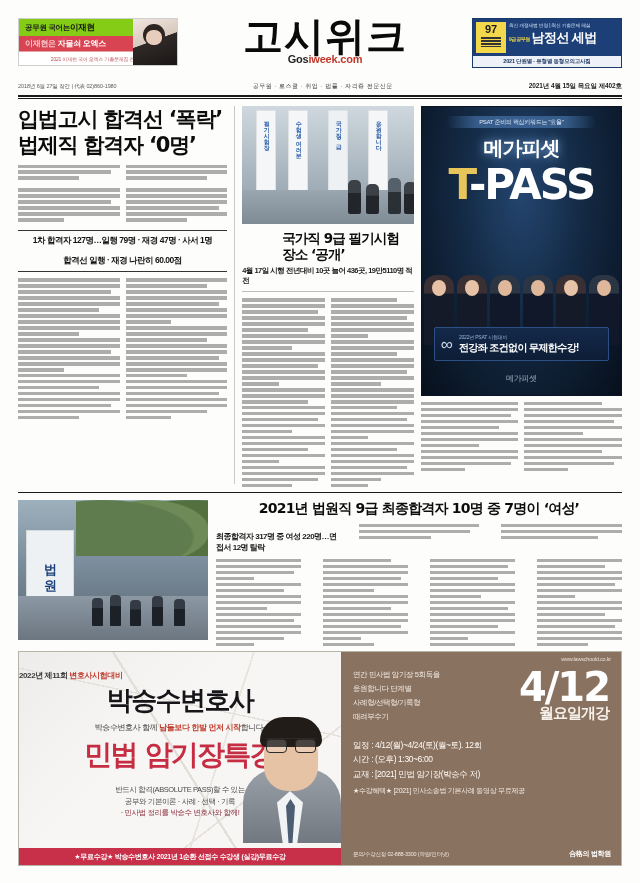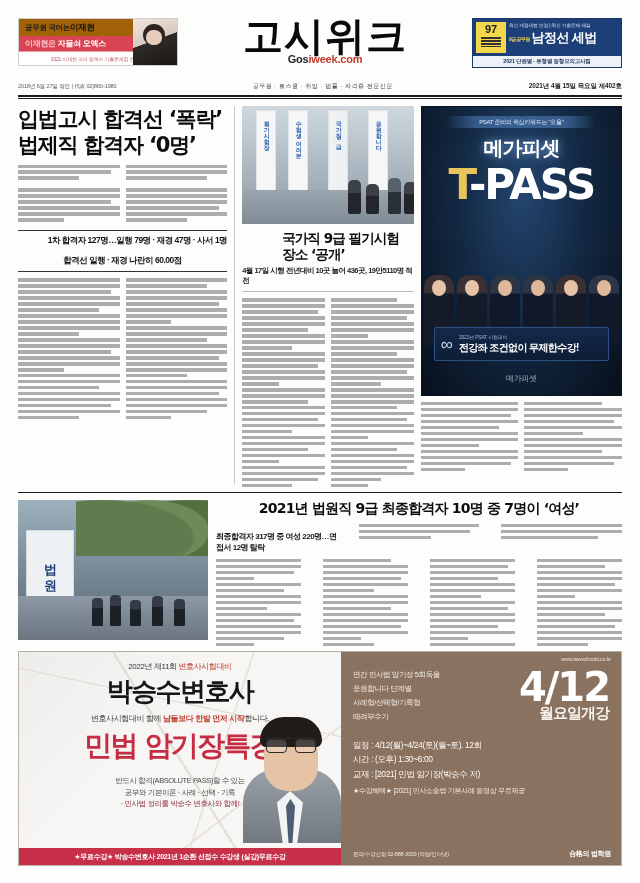--- a/index.html
+++ b/index.html
@@ -22,21 +22,21 @@
     height: 80px;
     padding: 18px 18px 0 18px;
     display: flex;
     align-items: flex-start;
     justify-content: space-between;
   }
   
   .ad-left {
     width: 160px; height: 48px;
     border: 1px solid #cfcfcf;
-    background: #a16207;
+    background: #84cc16;
     position: relative;
     overflow: hidden;
     flex: 0 0 auto;
   }
   .ad-left .al-top {
     height: 17px;
     display: flex; align-items: center;
     padding-left: 6px;
     font-size: 7.5px; font-weight: bold; color: #1a1a1a;
     letter-spacing: -0.3px;
@@ -137,21 +137,21 @@
   .lead-headline {
     font-family: "DejaVu Sans", sans-serif;
     font-size: 21px; font-weight: bold; color: #0c0c0c;
     line-height: 1.25; letter-spacing: -1.2px;
   }
   .subhead-box {
     margin-top: 6px;
     border-top: 1px solid #333; border-bottom: 1px solid #333;
     padding: 4px 0; text-align: center;
   }
-  .subhead-box .s1 { font-size: 8.5px; font-weight: bold; color:#141414; letter-spacing:-0.5px;text-align:right; }
+  .subhead-box .s1 { font-size: 8.5px; font-weight: bold; color:#141414; letter-spacing:-0.5px; }
   .subhead-box .s2 { font-size: 8.5px; font-weight: bold; color:#141414; letter-spacing:-0.5px; margin-top:8px;}
 
   .body-cols { display: flex; gap: 6px; margin-top: 6px; }
   .body-col { flex: 1 1 0; }
   .tl { height: 3.4px; background: #8d8d8d; margin-bottom: 2.6px; opacity: .72; }
   .tl.s80 { width: 80%; }
   .tl.s92 { width: 92%; }
   .tl.s60 { width: 60%; }
   .tl.s45 { width: 45%; }
   .tl.gap { background: transparent; }
@@ -327,22 +327,22 @@
   }
   .ba-left .netlines {
     position:absolute; inset:0;
     background:
       linear-gradient(58deg, transparent 49.6%, #e2ded8 49.6%, #e2ded8 50.2%, transparent 50.2%),
       linear-gradient(-38deg, transparent 29.7%, #e6e2dc 29.7%, #e6e2dc 30.2%, transparent 30.2%),
       linear-gradient(12deg, transparent 69.7%, #e4e0da 69.7%, #e4e0da 70.2%, transparent 70.2%),
       linear-gradient(-72deg, transparent 39.7%, #e8e4de 39.7%, #e8e4de 40.2%, transparent 40.2%);
   }
   .ba-left .ad-kicker {
-    position: relative; text-align:center; margin-top: 9px;
-    font-size: 8px; font-weight: normal; color:#3a3a3a; letter-spacing:-0.4px;
+    position: relative; margin-top: 18px;
+    font-size: 8px; font-weight: bold; color:#3a3a3a; letter-spacing:-0.4px;
   }
   .ba-left .ad-kicker .red { color:#c0392b; }
   .ba-left .ad-name {
     position: relative; text-align:center; margin-top: 2px;
     font-family: "DejaVu Sans", sans-serif;
     font-size: 26px; font-weight: bold; color:#16161a; letter-spacing:-1.6px;
   }
   .ba-left .ad-tagline {
     position: relative; text-align:center; margin-top: 4px;
     font-size: 8px; color:#444; letter-spacing:-0.4px;
@@ -839,21 +839,21 @@
 
   <div class="bottom-ad">
     <div class="ba-left">
       <div class="netlines"></div>
 
       <div class="ad-kicker">
         <span>2022년 제11회 </span><span class="red">변호사시험대비</span>
       </div>
       <div class="ad-name">박승수변호사</div>
       <div class="ad-tagline">
-        <span>변호사시험대비 함께 </span><b>남들보다 한발 먼저 시작</b><span>합니다.</span>
+        <span>박승수변호사 함께 </span><b>남들보다 한발 먼저 시작</b><span>합니다.</span>
       </div>
       <div class="ad-course">민법 암기장특강</div>
 
       <div class="ad-bullets">
         <div>반드시 합격(ABSOLUTE PASS)할 수 있는</div>
         <div>공부와 기본이론 · 사례 · 선택 · 기록</div>
         <div class="em">· 민사법 정리를 박승수 변호사와 함께!</div>
       </div>
 
       <div class="headshot">

